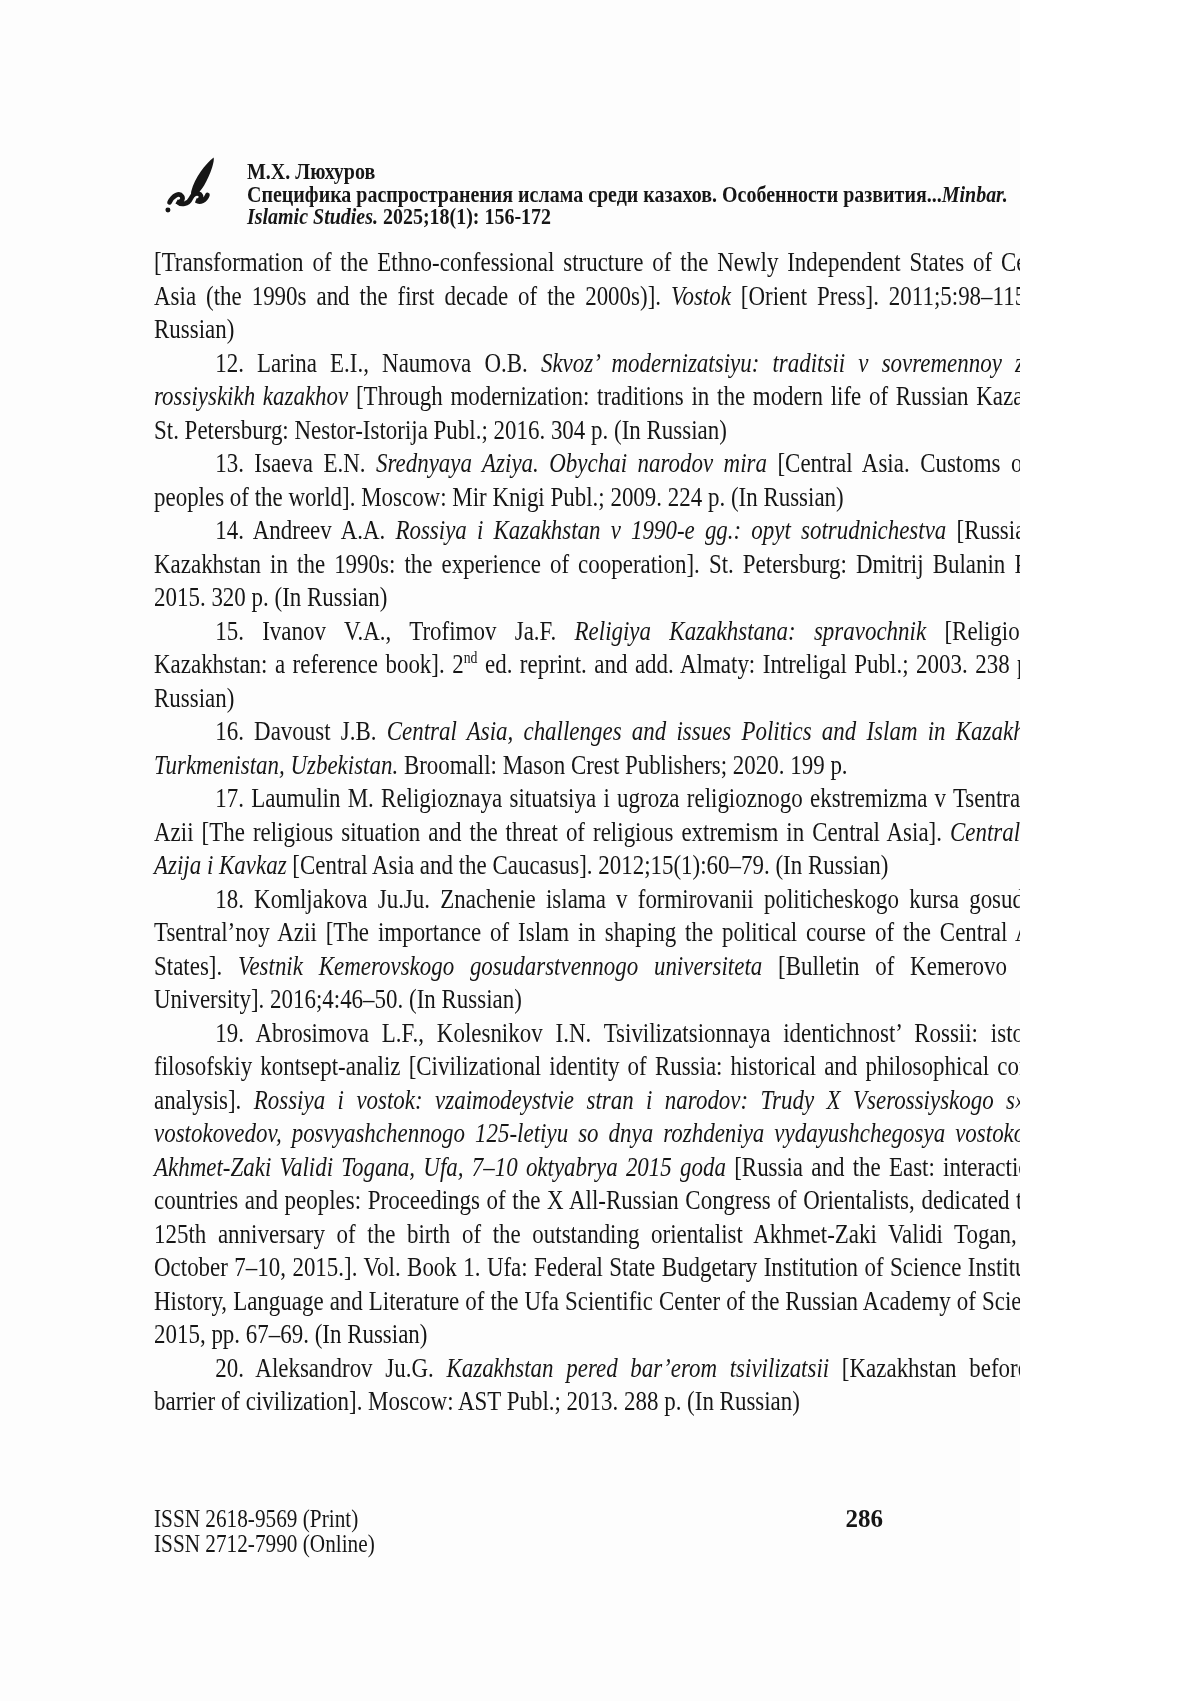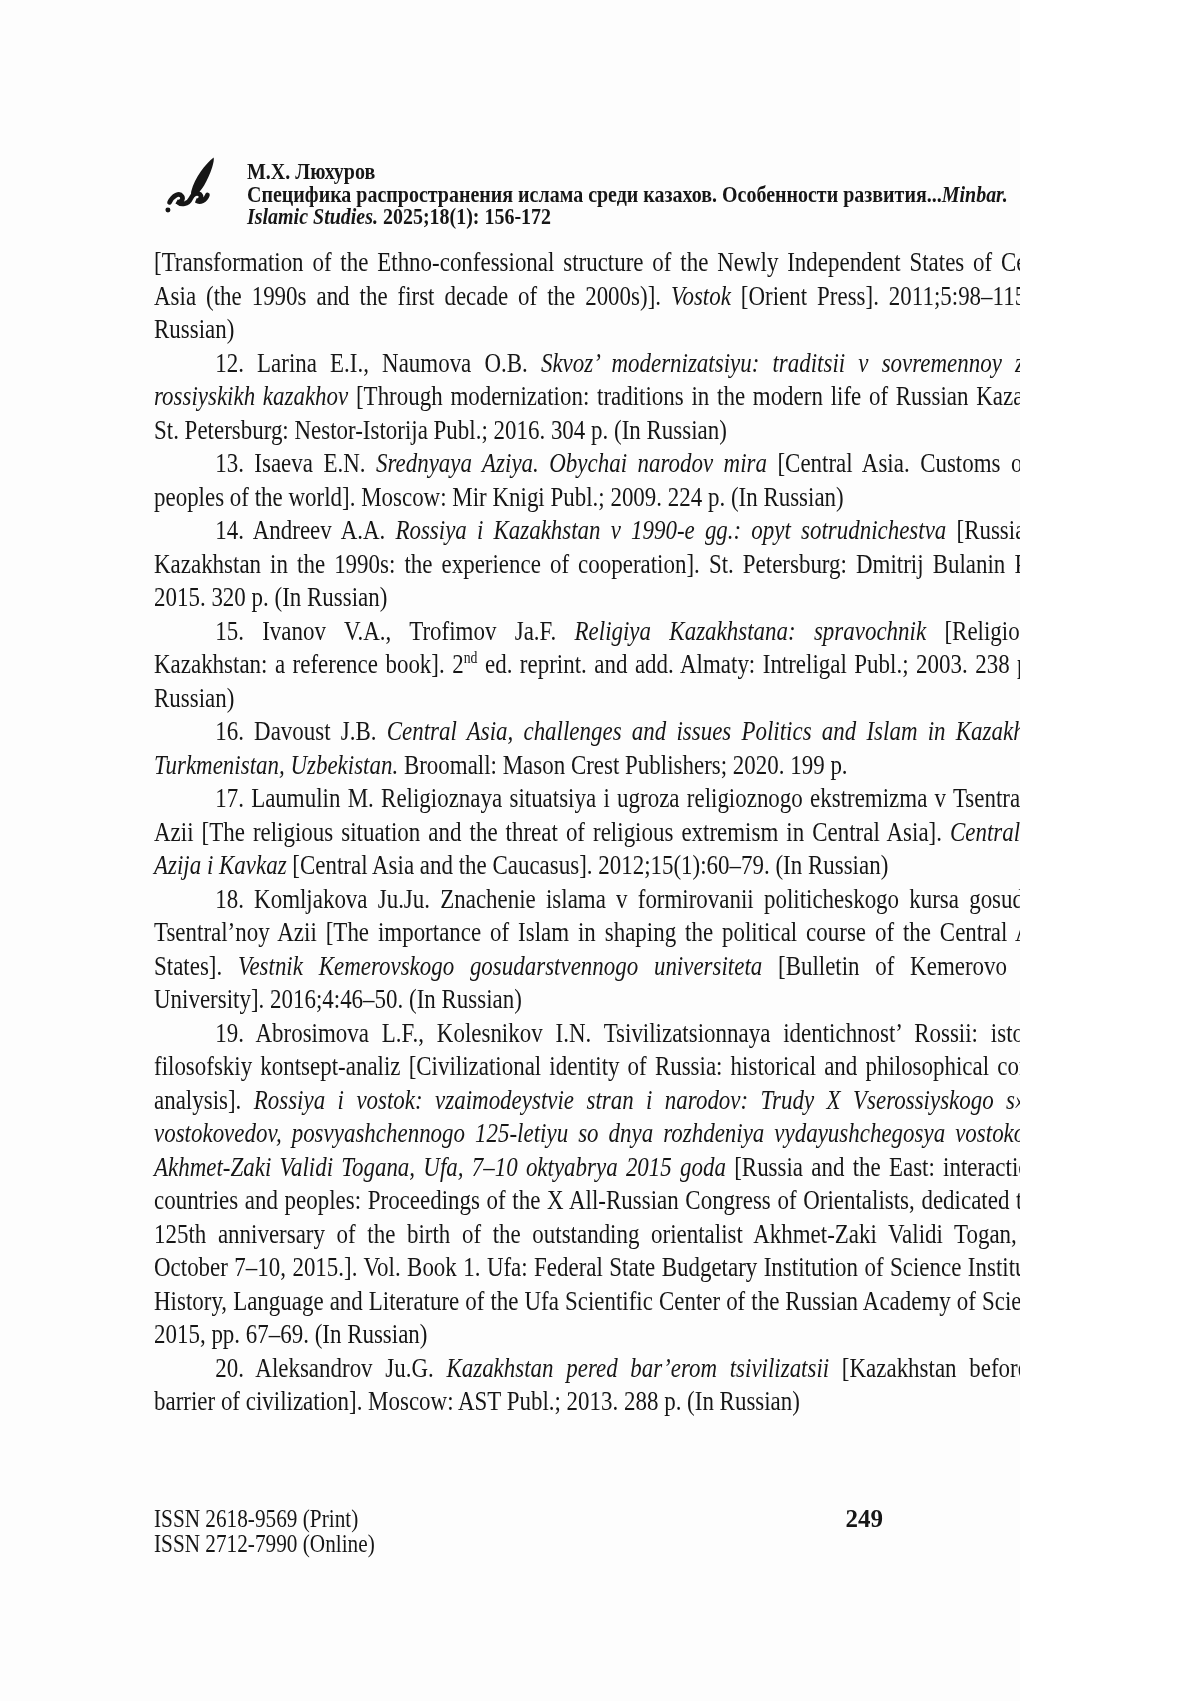--- a/index.html
+++ b/index.html
@@ -73,15 +73,15 @@
       <p class="ref"><span>18. Komljakova Ju.Ju. Znachenie islama v formirovanii politicheskogo kursa gosudarstv Tsentral’noy Azii [The importance of Islam in shaping the political course of the Central Asian States]. </span><span class="i">Vestnik Kemerovskogo gosudarstvennogo universiteta</span><span> [Bulletin of Kemerovo State University]. 2016;4:46–50. (In Russian)</span></p>
       <p class="ref"><span>19. Abrosimova L.F., Kolesnikov I.N. Tsivilizatsionnaya identichnost’ Rossii: istoriko-filosofskiy kontsept-analiz [Civilizational identity of Russia: historical and philosophical concept analysis]. </span><span class="i">Rossiya i vostok: vzaimodeystvie stran i narodov: Trudy X Vserossiyskogo s»ezda vostokovedov, posvyashchennogo 125-letiyu so dnya rozhdeniya vydayushchegosya vostokoveda Akhmet-Zaki Validi Togana, Ufa, 7–10 oktyabrya 2015 goda</span><span> [Russia and the East: interaction of countries and peoples: Proceedings of the X All-Russian Congress of Orientalists, dedicated to the 125th anniversary of the birth of the outstanding orientalist Akhmet-Zaki Validi Togan, Ufa, October 7–10, 2015.]. Vol. Book 1. Ufa: Federal State Budgetary Institution of Science Institute of History, Language and Literature of the Ufa Scientific Center of the Russian Academy of Sciences; 2015, pp. 67–69. (In Russian)</span></p>
       <p class="ref"><span>20. Aleksandrov Ju.G. </span><span class="i">Kazakhstan pered bar’erom tsivilizatsii</span><span> [Kazakhstan before the barrier of civilization]. Moscow: AST Publ.; 2013. 288 p. (In Russian)</span></p>
     </div>
 
   <div class="footer-issn">
     <div>ISSN 2618-9569 (Print)</div>
     <div>ISSN 2712-7990 (Online)</div>
   </div>
 
-  <div class="page-number">249</div>
+  <div class="page-number">286</div>
 
 </div>
 
 </body></html>

